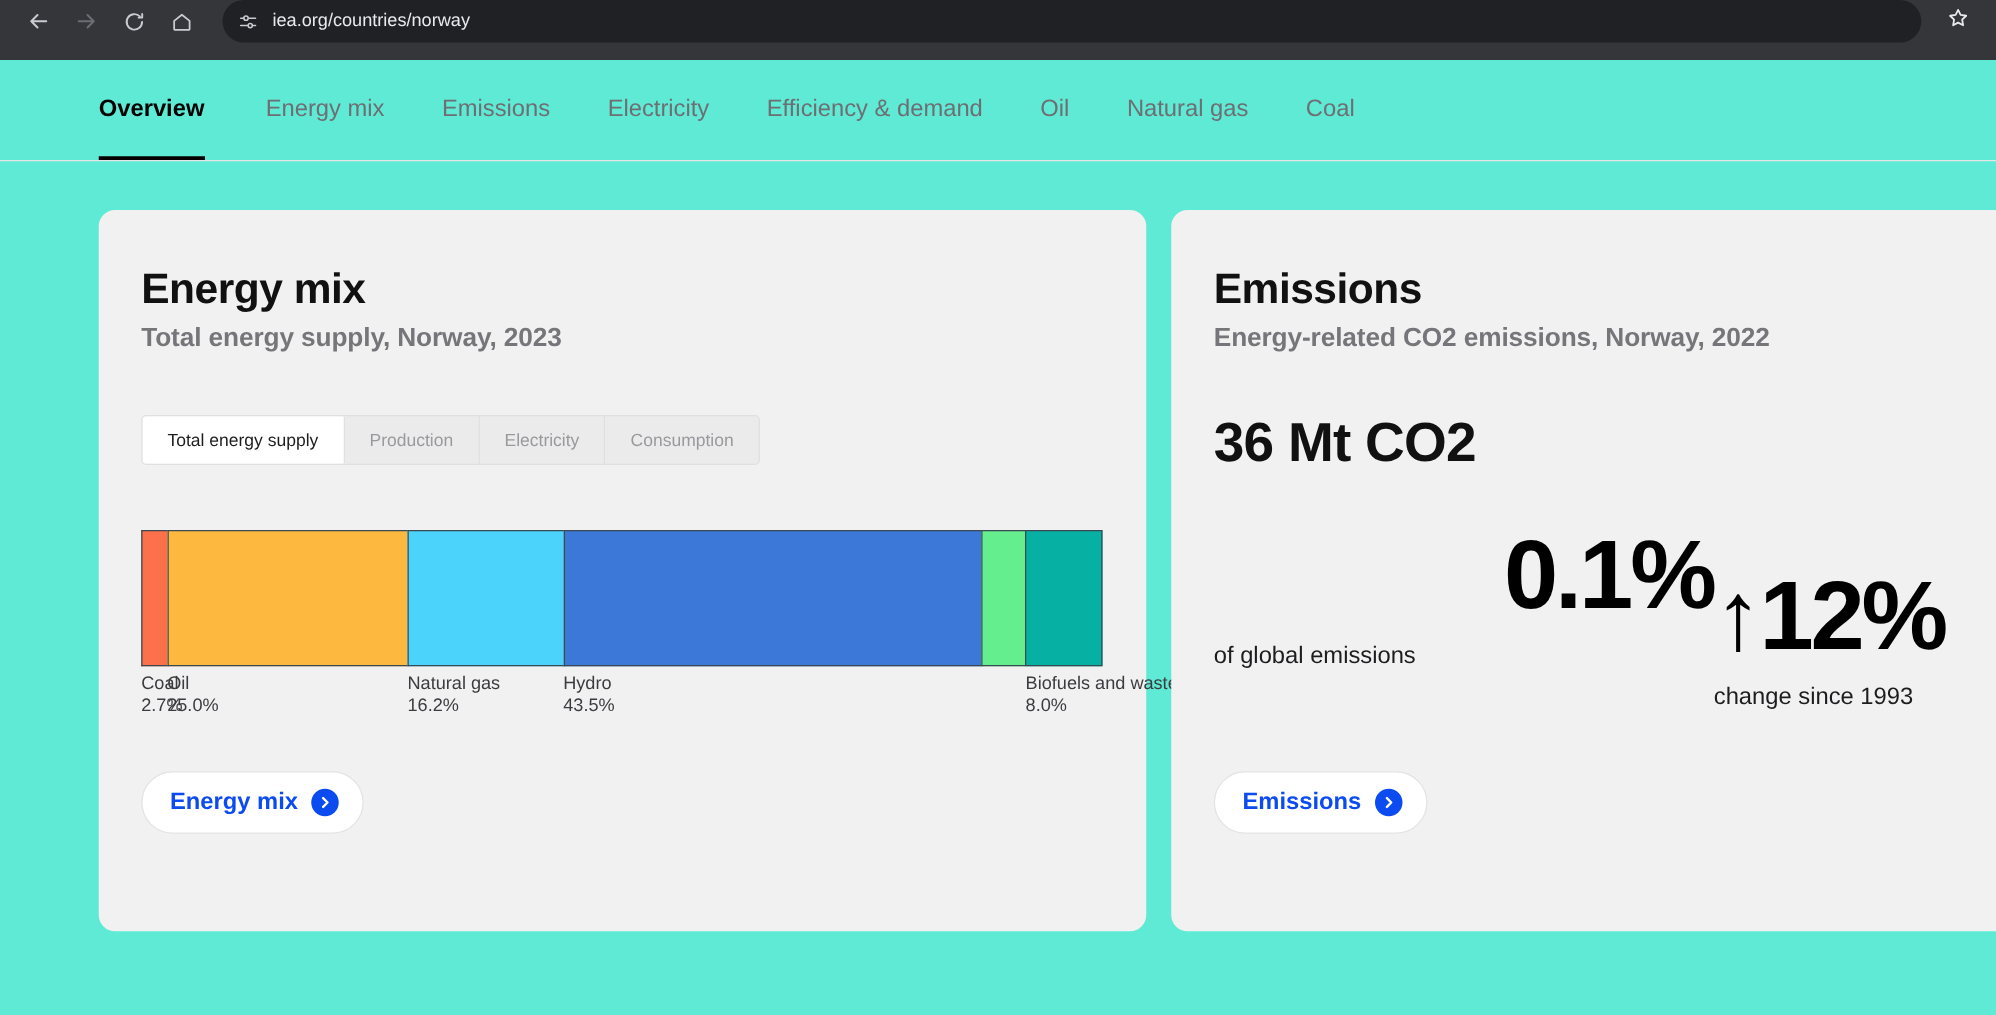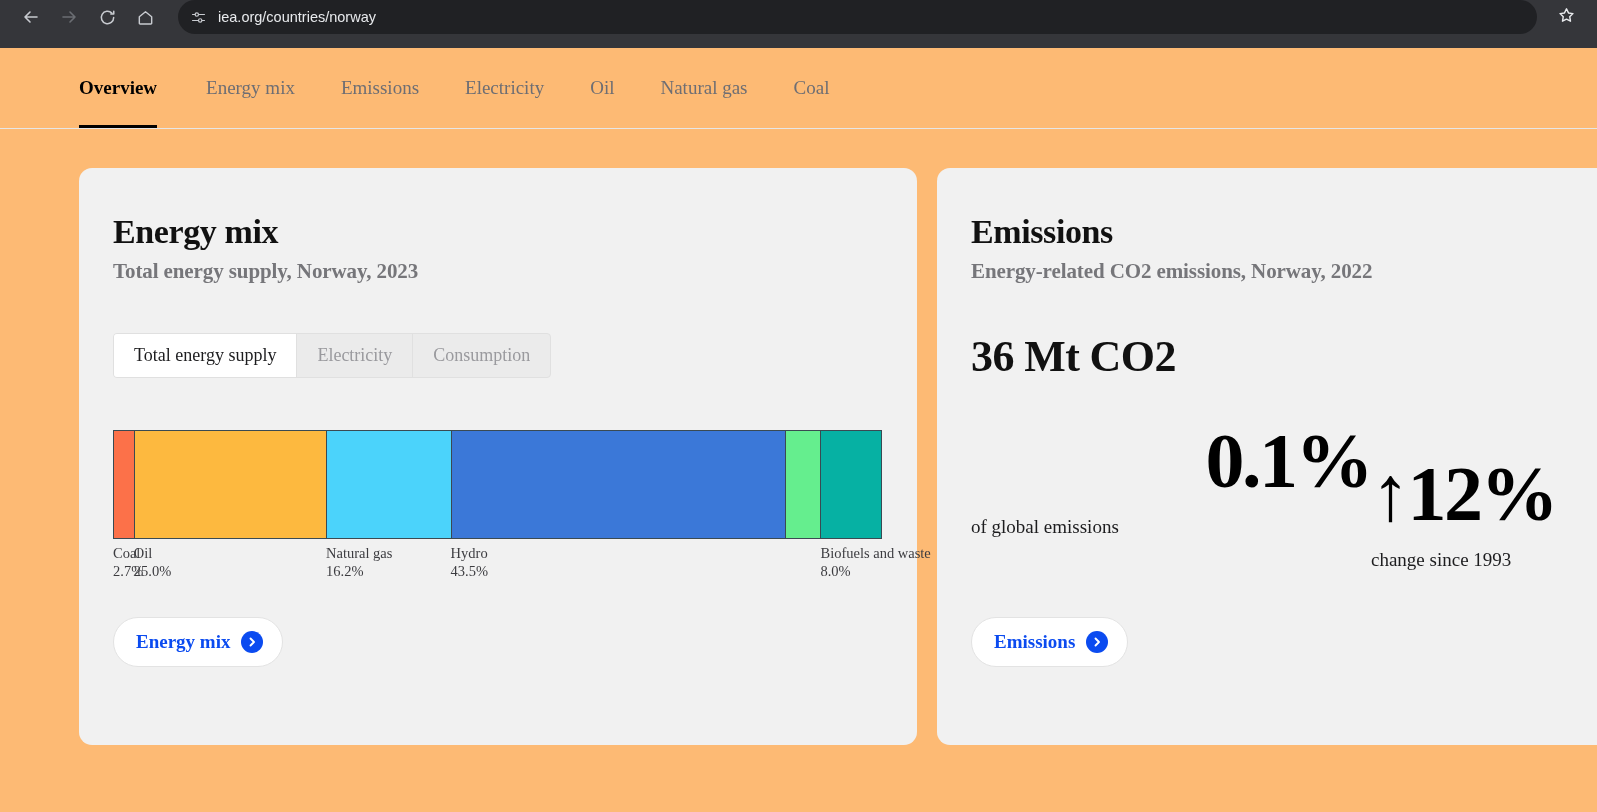--- a/index.html
+++ b/index.html
@@ -50,21 +50,21 @@
   }
   .star-btn {
     width: 34px; height: 34px;
     display: flex; align-items: center; justify-content: center;
     color: #e8eaed;
     flex: 0 0 auto;
     margin-left: 8px;
   }
 
   
-  .page { background: #fdba74; height: 764px; font-family: Liberation Serif, serif; }
+  .page { background: #5eead4; height: 764px; }
 
   .tabs-nav {
     height: 81px;
     border-bottom: 1px solid #e6e6e6;
     display: flex;
     align-items: stretch;
     padding-left: 79px;
     gap: 0;
   }
   .tab-item {
@@ -123,21 +123,21 @@
   
   .segmented {
     margin-top: 49px;
     display: inline-flex;
     background: #ebebeb;
     border: 1px solid #e0e0e0;
     border-radius: 4px;
     overflow: hidden;
   }
   .segment {
-    font-size: 18px;
+    font-size: 14px;
     color: #9a9a9e;
     padding: 11px 20px;
     border-right: 1px solid #e0e0e0;
     background: transparent;
     white-space: nowrap;
   }
   .segment:last-child { border-right: none; }
   .segment.active {
     background: #ffffff;
     color: #1d1d1f;
@@ -289,38 +289,42 @@
     <div class="tab-item">
         <span>Energy mix</span>
       </div>
     <div class="tab-item">
         <span>Emissions</span>
       </div>
     <div class="tab-item">
         <span>Electricity</span>
       </div>
     <div class="tab-item">
+        <span>Efficiency &amp; demand</span>
+      </div>
+    <div class="tab-item">
         <span>Oil</span>
       </div>
     <div class="tab-item">
         <span>Natural gas</span>
       </div>
     <div class="tab-item">
         <span>Coal</span>
       </div>
   </div>
 
   <div class="cards-area">
 
     <div class="card energy-card">
       <div class="card-title">Energy mix</div>
       <div class="card-subtitle">Total energy supply, Norway, 2023</div>
 
       <div class="segmented">
         <div class="segment active">Total energy supply</div>
+        <div class="segment">Production</div>
         <div class="segment">Electricity</div>
         <div class="segment">Consumption</div>
       </div>
 
       <div class="bar-wrap">
         <div class="stacked-bar" id="stacked-bar">
             <div class="bar-seg" style="width: 2.7%; background: rgb(252, 113, 73);"></div>
             <div class="bar-seg" style="width: 25%; background: rgb(253, 185, 63);"></div>
             <div class="bar-seg" style="width: 16.2%; background: rgb(75, 211, 251);"></div>
             <div class="bar-seg" style="width: 43.5%; background: rgb(59, 120, 216);"></div>

